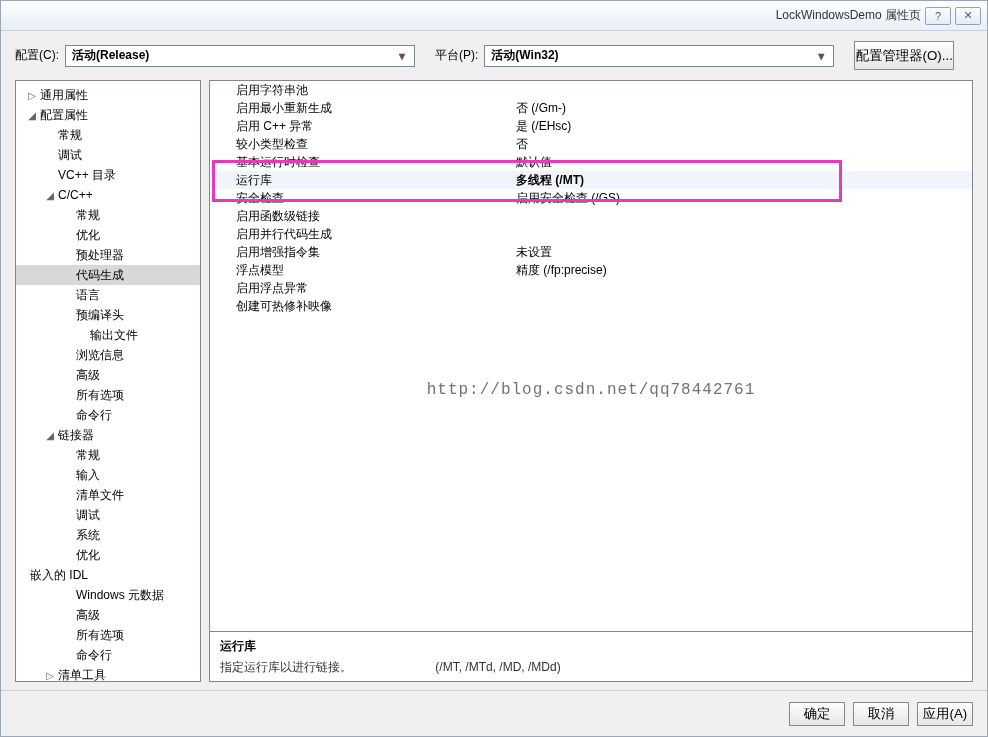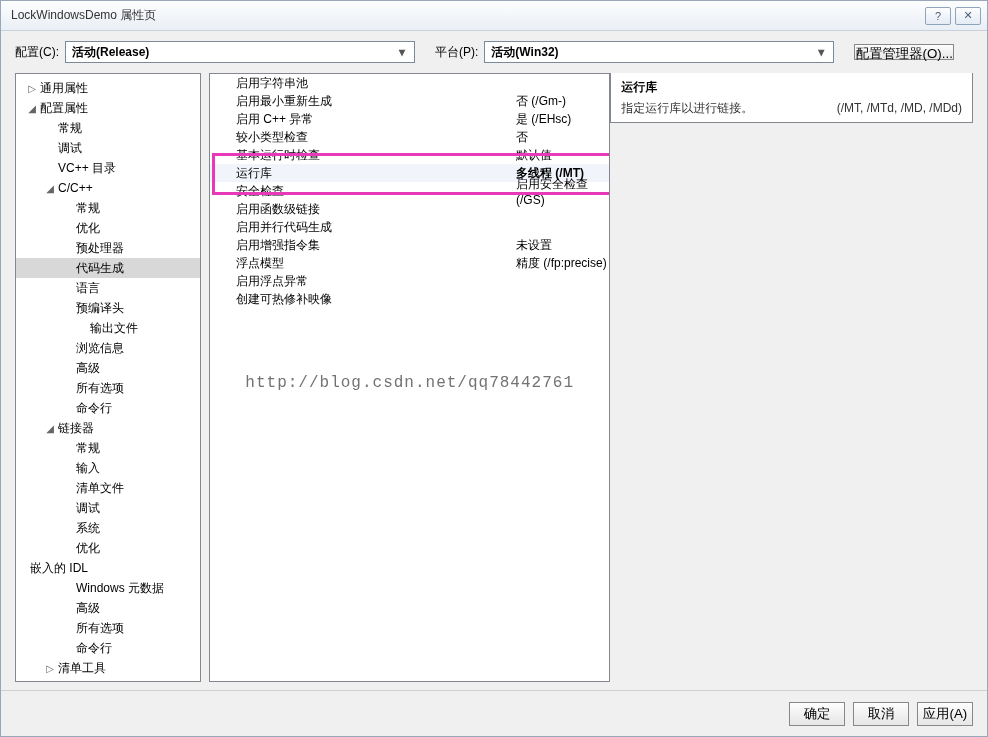--- a/index.html
+++ b/index.html
@@ -1,33 +1,33 @@
 <!DOCTYPE html>
 <html><head>
 <meta charset="utf-8">
 <style>
 * { box-sizing: border-box; margin: 0; padding: 0; }
 body { font-family: "Microsoft YaHei", "Segoe UI", Tahoma, sans-serif; font-size: 12px; background: #fff; color: #000; }
 .window { width: 988px; height: 737px; border: 1px solid #9aa7b8; background: #f0f0f0; display: flex; flex-direction: column; }
-.titlebar { height: 30px; background: linear-gradient(#fdfdfe, #e9eff5); border-bottom: 1px solid #c8d0da; display: flex; align-items: center; padding: 0 6px 0 10px; color: #333; }
+.titlebar { height: 30px; background: linear-gradient(#fdfdfe, #e9eff5); border-bottom: 1px solid #c8d0da; display: flex; align-items: center; padding: 0 6px 0 10px; color: #333; text-align: right; }
 .titlebar .title { flex: 1; }
 .titlebar .btn { width: 26px; height: 18px; border: 1px solid #8fa3bb; border-radius: 2px; margin-left: 4px; display:flex; align-items:center; justify-content:center; background: linear-gradient(#fdfdfe,#e4ecf5); font-size:11px; color:#4a607a;}
 .toolbar-row { padding: 10px 14px; display: flex; align-items: center; gap: 6px; }
 .toolbar-row label { white-space: nowrap; }
 .combo { flex: 1; height: 22px; border: 1px solid #7a8a99; background: #fff; display: flex; align-items: center; padding: 0 4px 0 6px; font-weight: bold; }
 .combo .val { flex:1; }
 .combo .arrow { width: 16px; text-align:center; color:#555; }
-.cfg-btn { width: 100px; height: 16px; border: 1px solid #888; background: linear-gradient(#fdfdfd,#e6e6e6); }
+.cfg-btn { width: 100px; height: 29px; border: 1px solid #888; background: linear-gradient(#fdfdfd,#e6e6e6); }
 .main { flex: 1; display: flex; padding: 0 14px 8px 14px; gap: 8px; min-height:0;}
 .tree-pane { width: 186px; border: 1px solid #828790; background: #fff; overflow-y: auto; padding: 4px 0; }
 .tree-item { display: flex; align-items: center; height: 20px; padding-right: 4px; cursor: default; }
 .tree-item.sel { background: #d8d8d8; }
 .tw { display:inline-block; width:12px; text-align:center; color:#666; font-size:10px;}
 .tree-item .lbl { padding-left: 2px; }
-.right-pane { flex:1; display:flex; flex-direction:row; min-width:0;}
+.right-pane { flex:1; display:flex; flex-direction:column; min-width:0;}
 .grid-pane { flex:1; border:1px solid #828790; background:#fff; overflow:auto; position:relative;}
 .grid-row { display:flex; height:18px; align-items:center; }
 .grid-row.sel { background:#f1f5fb;}
 .grid-row .gn { width:300px; padding-left:26px; }
 .grid-row .gv { flex:1; padding-left:6px;}
 .grid-row .gv.bold { font-weight:bold;}
 .highlight-box { position:absolute; border:3px solid #e83ab8; pointer-events:none;}
 .watermark { position:absolute; left:50%; top:300px; transform:translateX(-50%); color:#737373; font-size:16px; font-family: "Courier New", monospace; letter-spacing:1px;}
 .desc-pane { height:50px; border:1px solid #828790; border-top:none; background:#fff; padding:6px 10px;}
 .desc-pane .dt { font-weight:bold; margin-bottom:4px;}

